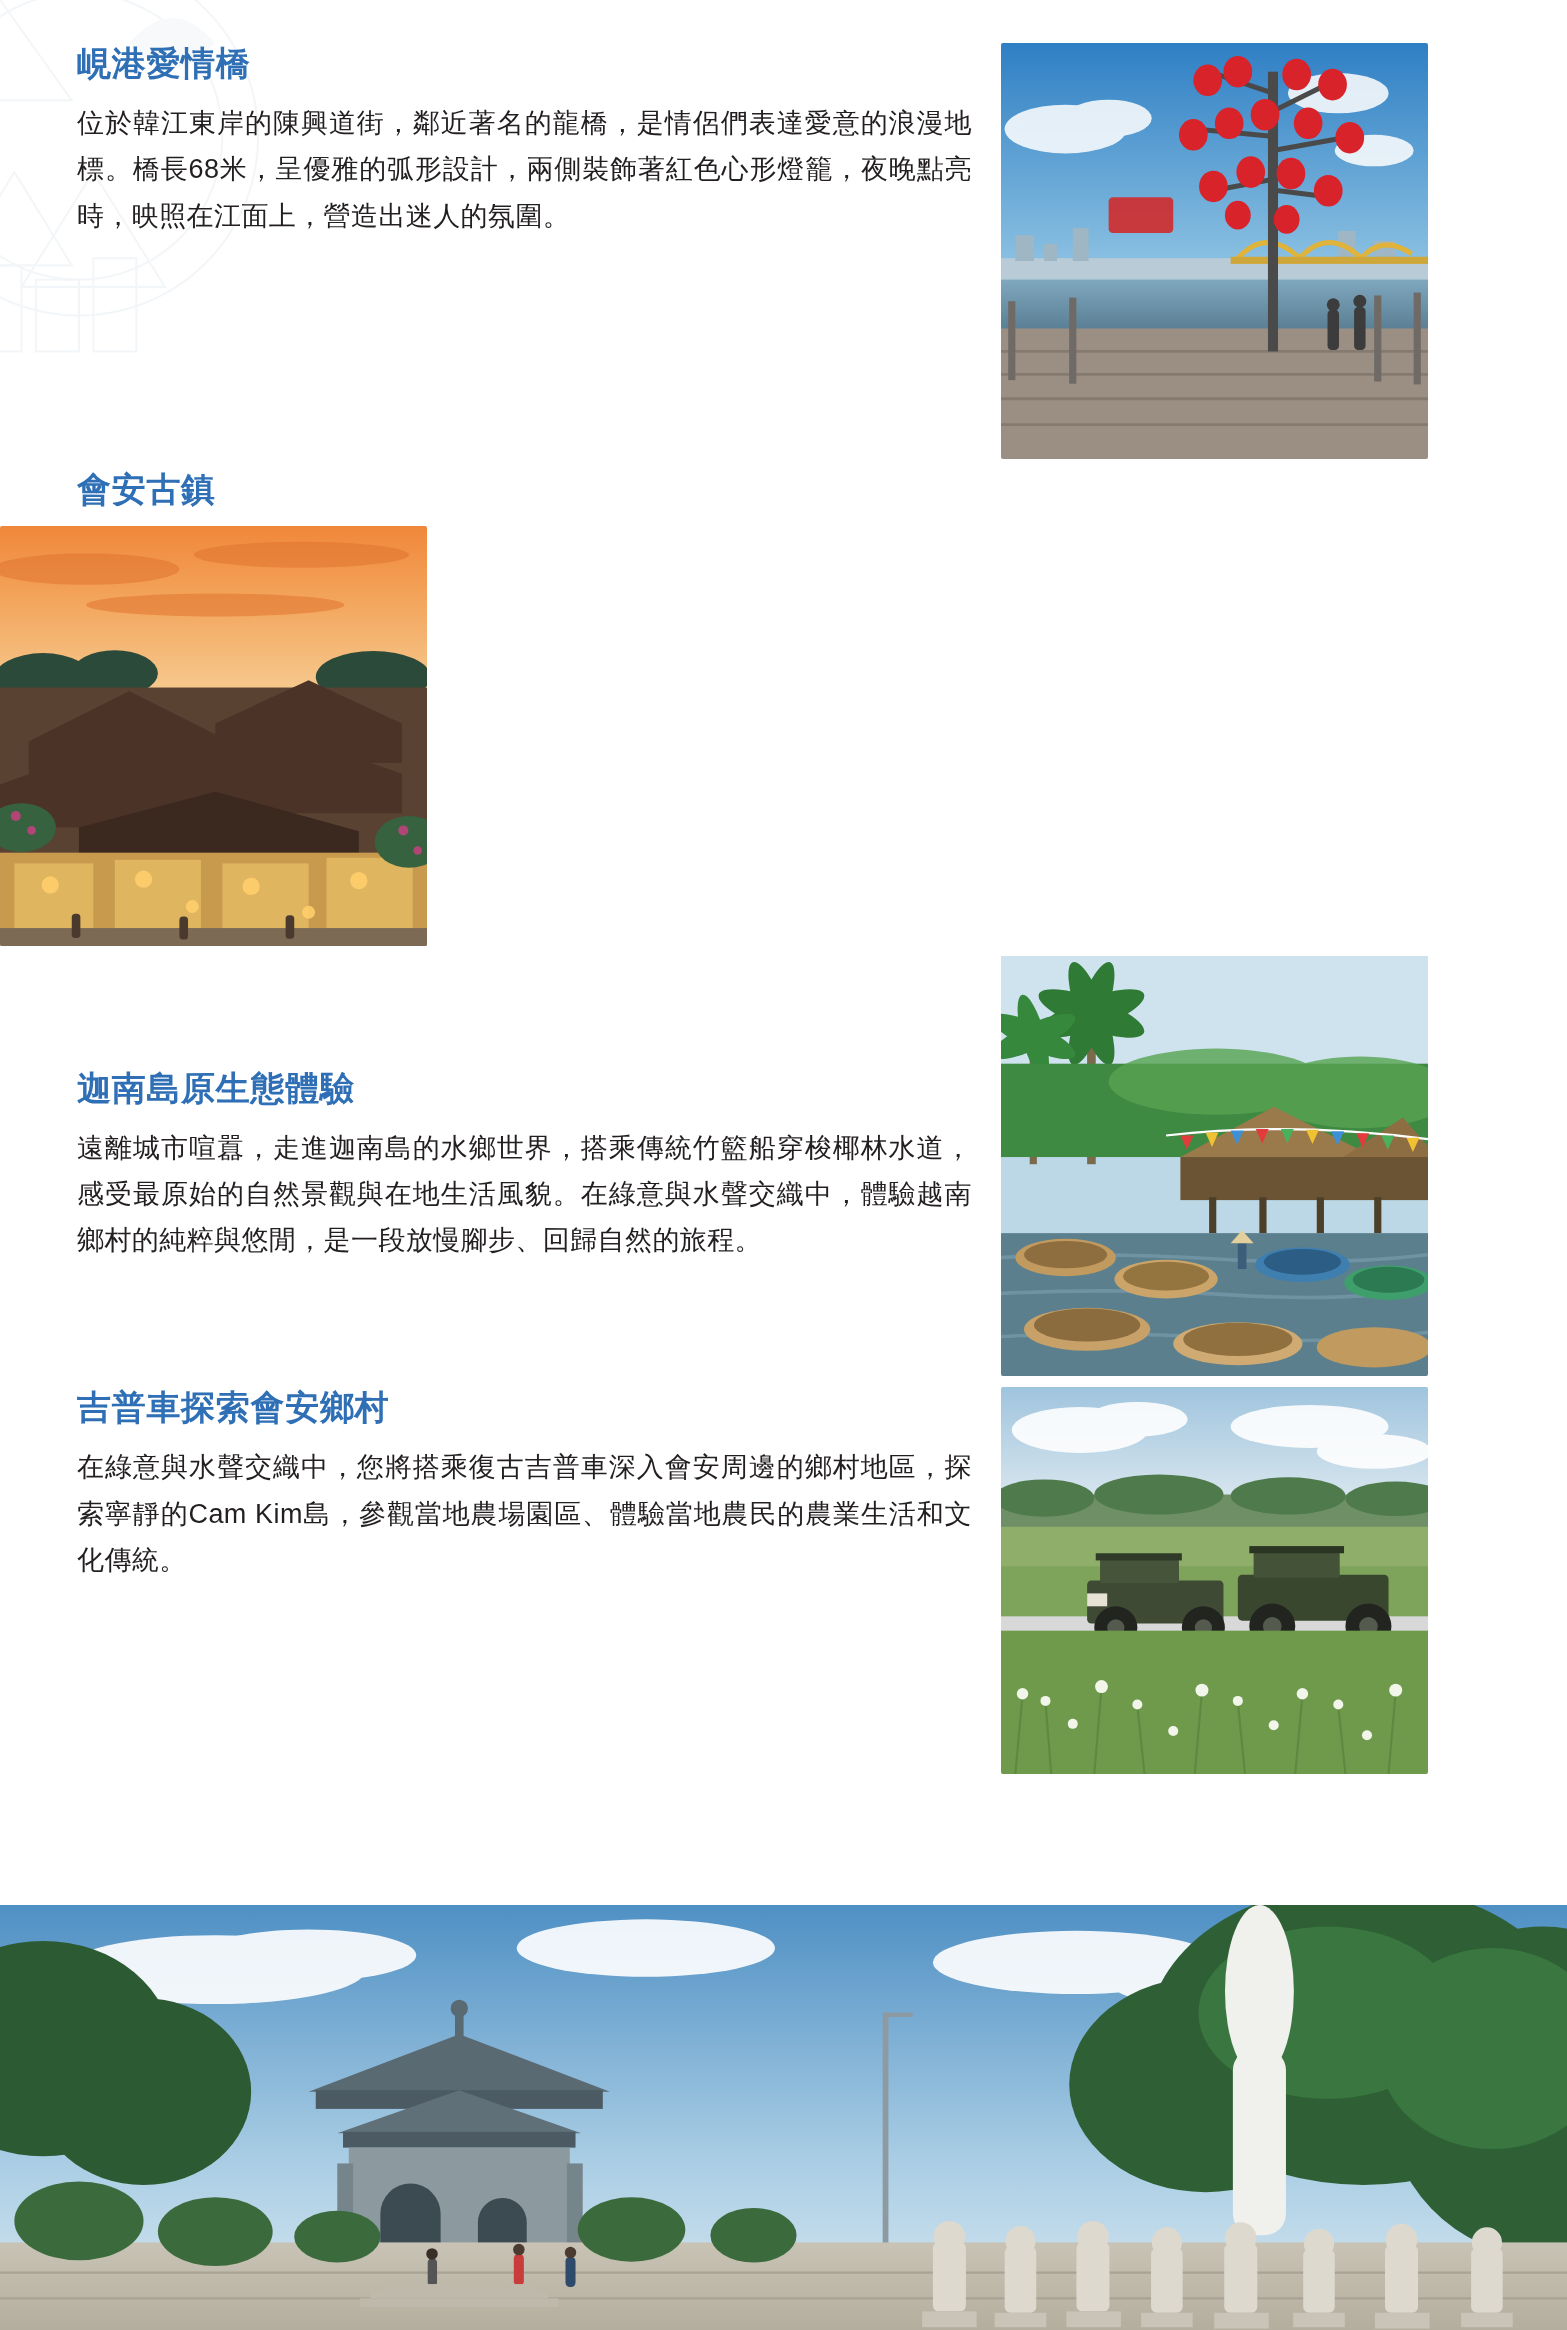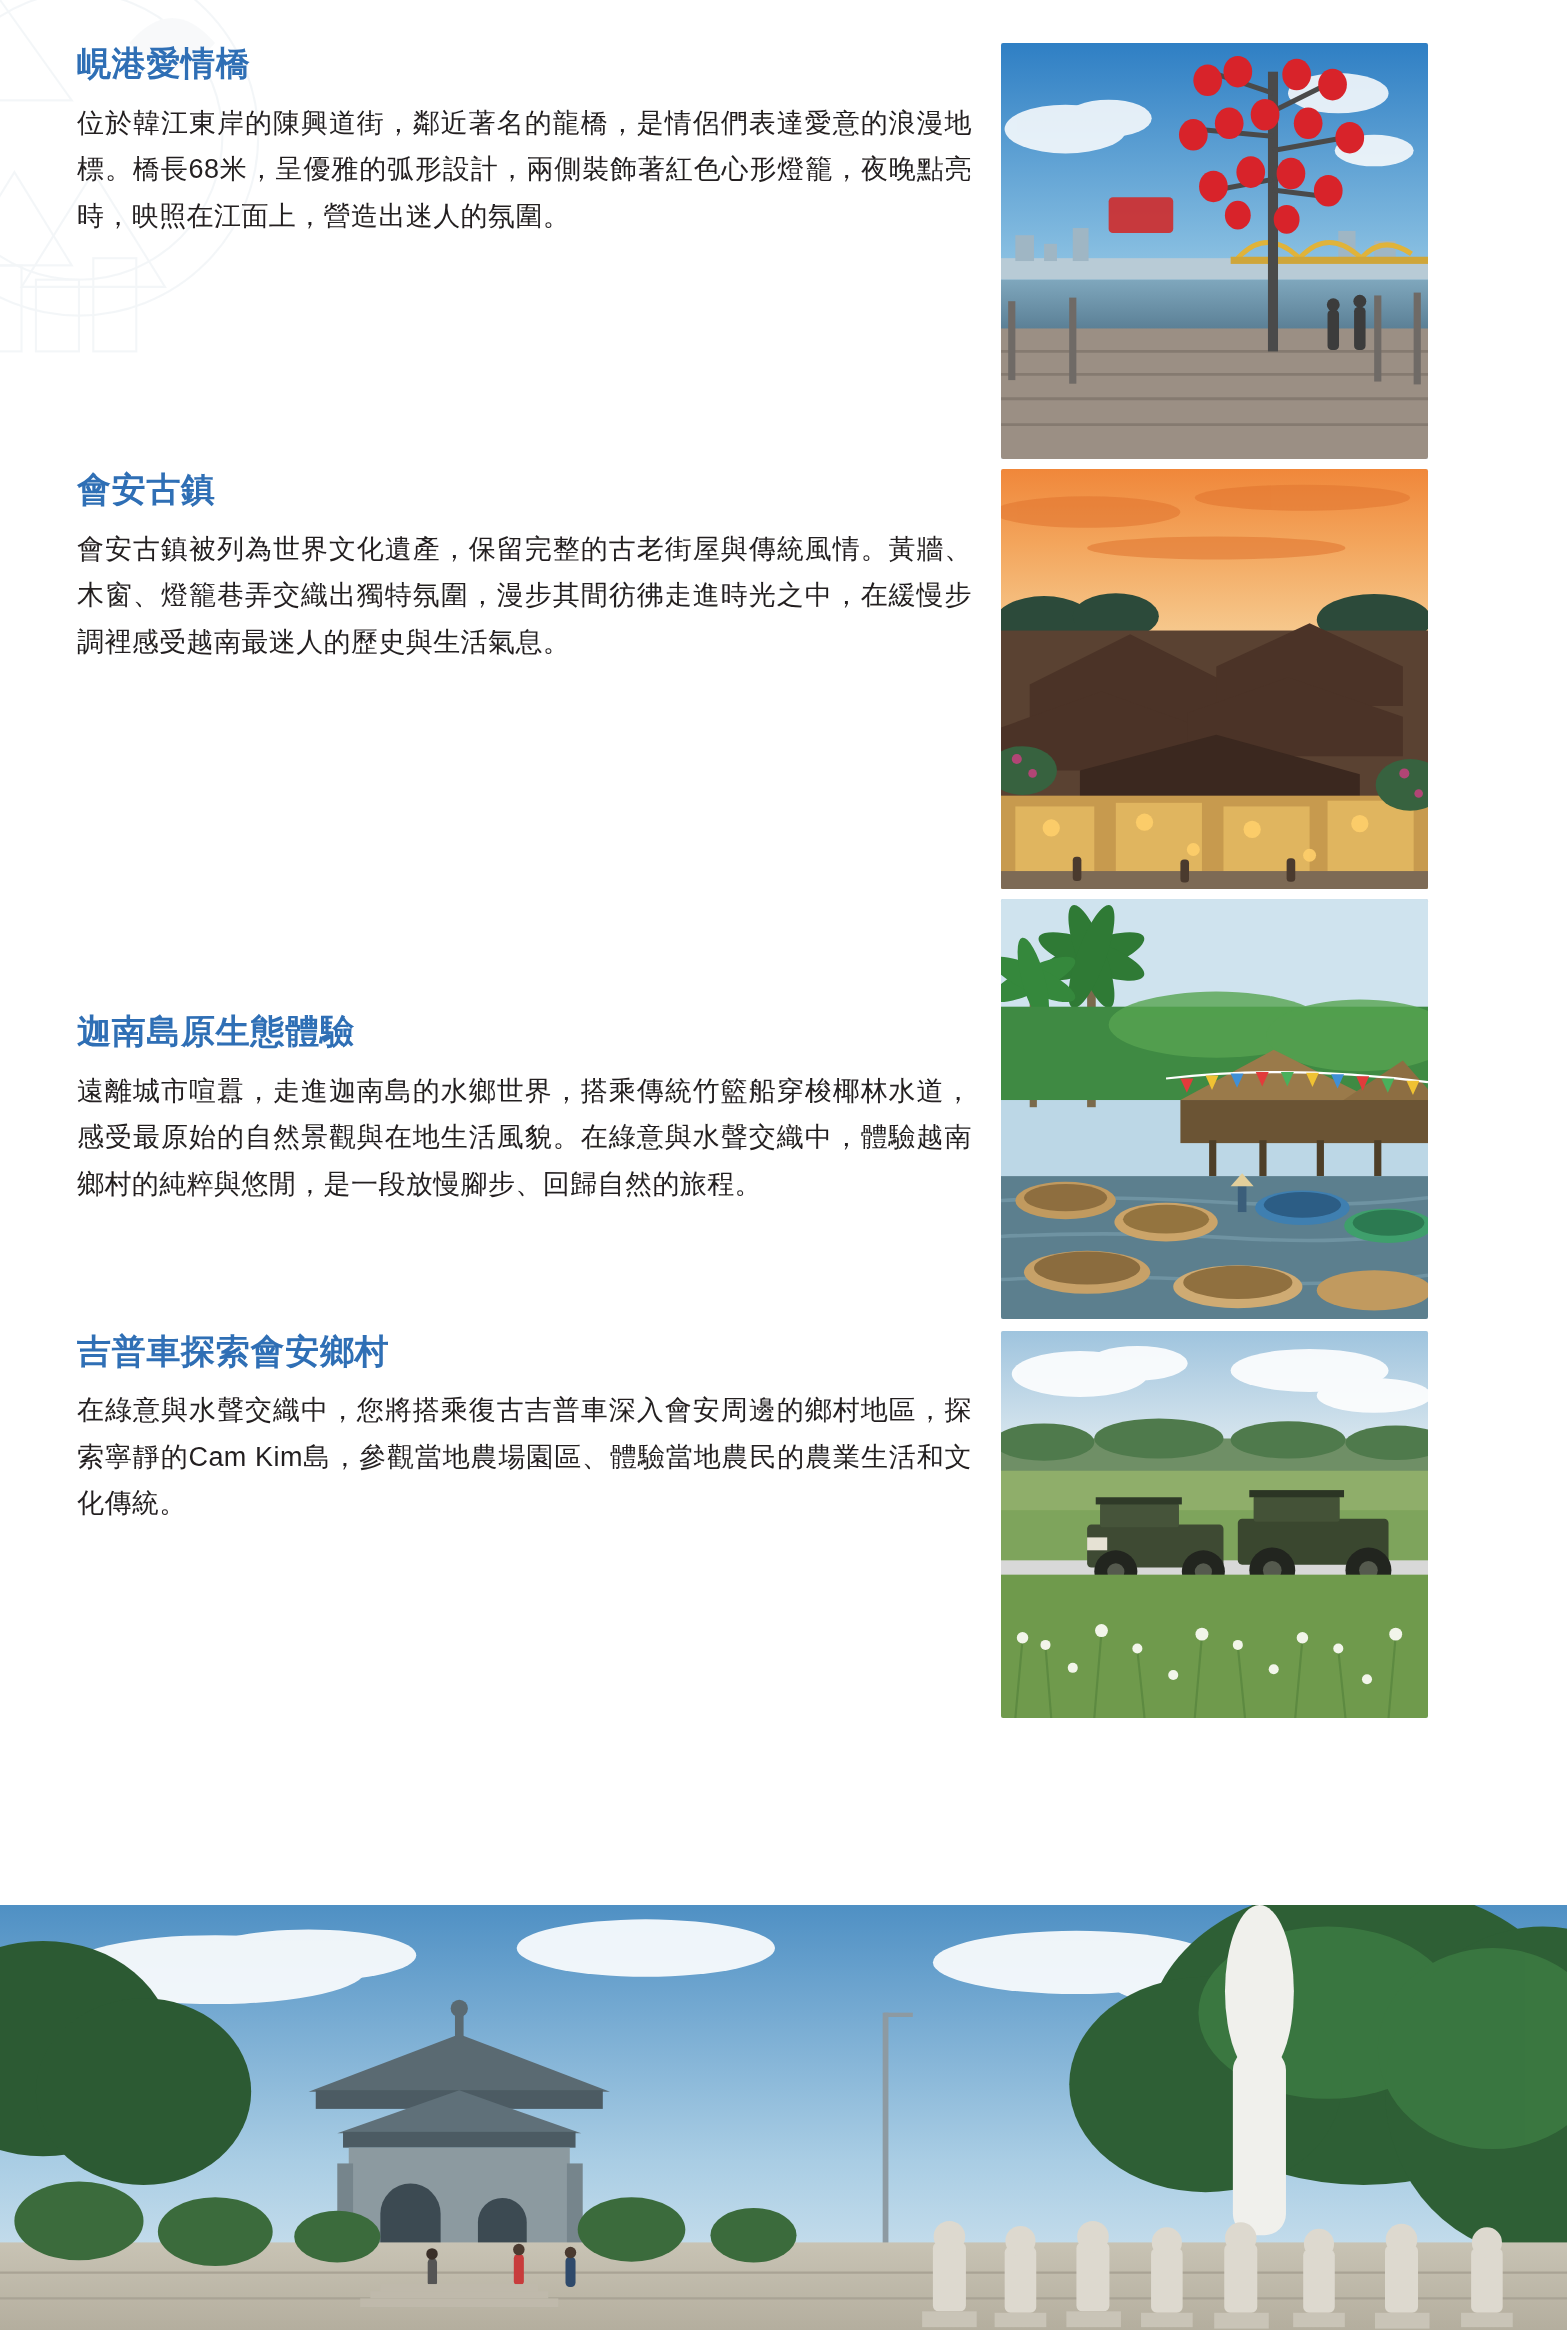--- a/index.html
+++ b/index.html
@@ -224,24 +224,23 @@
               <rect x="455" y="372" width="16" height="56" rx="6"></rect>
               <circle cx="463" cy="365" r="9"></circle>
               <rect x="492" y="368" width="16" height="60" rx="6"></rect>
               <circle cx="500" cy="360" r="9"></circle>
             </g>
           </svg>
         </div>
       </div>
     </div>
 
-    <div class="section" style="margin-bottom:10px;">
+    <div class="section" style="margin-bottom:10px;flex-direction:column;">
       <div class="text-col">
         <h2 class="sec-title">會安古鎮</h2>
-        <p class="sec-body">會安古鎮被列為世界文化遺產，保留完整的古老街屋與傳統風情。黃牆、木窗、燈籠巷弄交織出獨特氛圍，漫步其間彷彿走進時光之中，在緩慢步調裡感受越南最迷人的歷史與生活氣息。</p>
       </div>
       <div class="img-col">
         <div class="photo" style="height:420px;">
           <svg viewBox="0 0 595 585" xmlns="http://www.w3.org/2000/svg" preserveAspectRatio="none">
             <defs>
               <linearGradient id="sunset" x1="0" y1="0" x2="0" y2="1">
                 <stop offset="0%" stop-color="#f0873a"></stop>
                 <stop offset="45%" stop-color="#f3a55c"></stop>
                 <stop offset="100%" stop-color="#f6c98e"></stop>
               </linearGradient>

